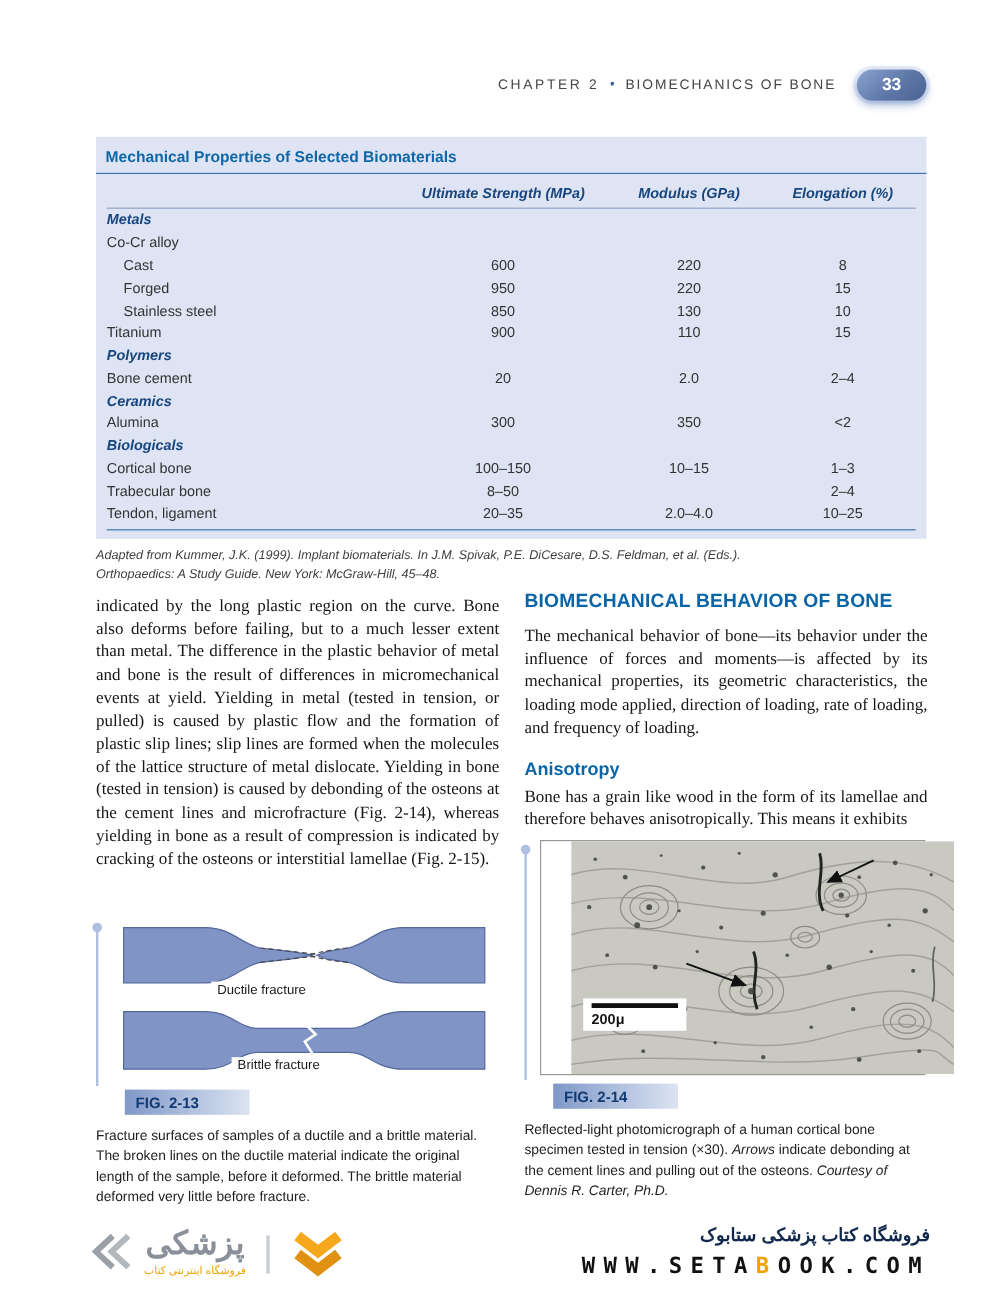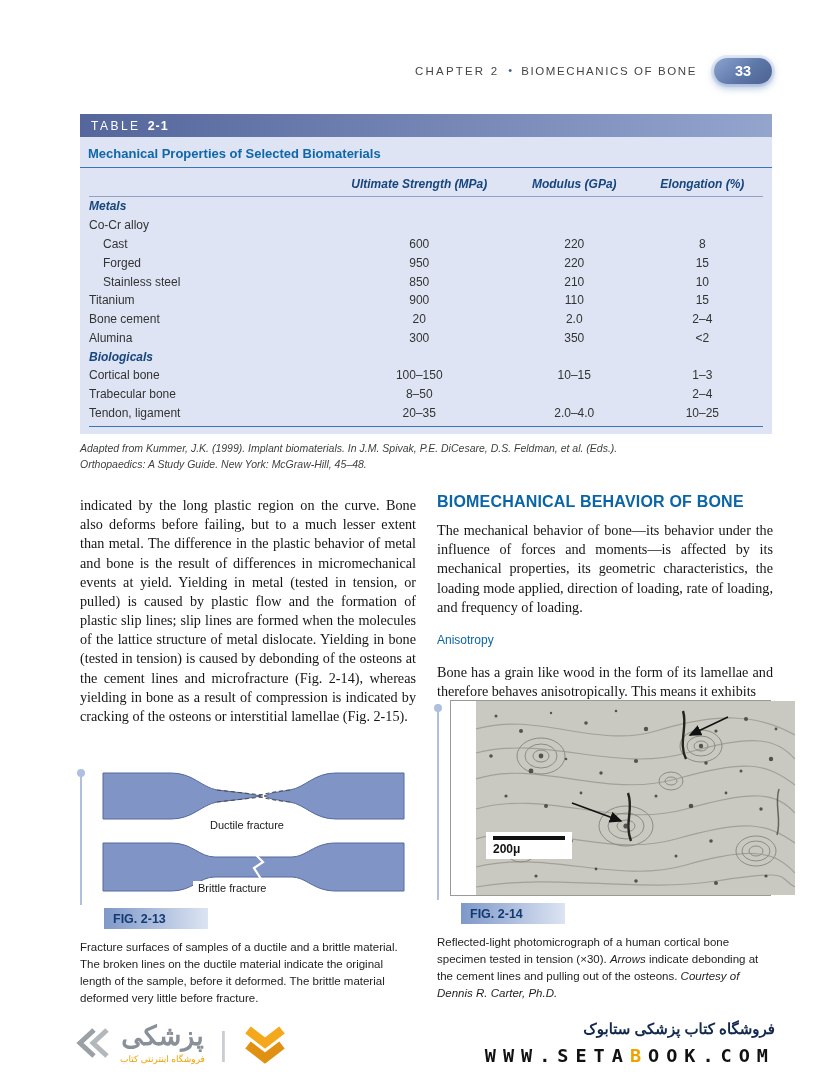--- a/index.html
+++ b/index.html
@@ -35,40 +35,40 @@
   .trow .indent1{padding-left:14px;}
   .table-bottomline{border-top:1.5px solid #3d74b2;margin:4px 9px 0;}
   .source{font-size:10.5px;font-style:italic;color:#3f3f3f;margin-top:7px;line-height:1.5;}
 
   
   .col-left-text{position:absolute;left:80px;top:496px;width:336px;}
   .col-right-text{position:absolute;left:437px;top:493px;width:336px;}
   .bodytext{font-family:"Liberation Serif",serif;font-size:14.2px;line-height:1.35;
       text-align:justify;color:#151515;margin:0;}
   .h-main{font-size:16px;font-weight:bold;color:#0a65a7;letter-spacing:.2px;margin:0 0 10px 0;}
-  .h-sub{font-size:12px;font-weight:normal;color:#0a65a7;margin:16px 0 16px 0;}
+  .h-sub{font-size:15px;font-weight:bold;color:#0a65a7;margin:16px 0 5px 0;}
 
   
   .figblock{position:absolute;width:336px;}
   .figblock.f13{left:80px;top:765px;}
   .figblock.f14{left:437px;top:700px;}
   .rail{position:absolute;left:0;width:2px;background:#aebfe0;}
   .rail .dot{position:absolute;left:-3px;top:-4px;width:8px;height:8px;border-radius:50%;background:#aebfe0;}
   .f13 .rail{top:8px;height:132px;}
   .f14 .rail{top:8px;height:192px;}
   .media{margin-left:13px;position:relative;}
   .f13 .media{width:321px;height:136px;background:#fff;}
   .f14 .media{width:321px;height:196px;border:1px solid #9a9a94;box-sizing:border-box;padding-left:25px;}
   .fig-badge{margin-top:7px;width:104px;height:21px;background:linear-gradient(to right,#7f98c8,#dce4f2);
       color:#123a72;font-weight:bold;font-size:12.5px;display:flex;align-items:center;padding-left:9px;box-sizing:border-box;margin-left:24px;}
   .fig-caption{margin:10px 0 0 0;font-size:11.5px;line-height:1.48;color:#1e1e1e;text-align:left;}
   .fig-caption i{font-style:italic;}
 
   .diag-label{position:absolute;background:#ffffff;font-size:11px;color:#1a1a1a;padding:1px 5px;white-space:nowrap;}
-  .lbl-ductile{left:112px;top:53px;}
+  .lbl-ductile{left:83px;top:53px;}
   .lbl-brittle{left:100px;top:116px;}
 
   .scalebox{position:absolute;left:35px;bottom:36px;width:86px;background:#fff;padding:4px 7px 3px;box-sizing:border-box;}
   .scalebox .bar{height:4px;background:#111;margin-bottom:2px;}
   .scalebox .lbl{font-weight:bold;font-size:12px;text-align:left;color:#111;}
 
   
   .footer{position:absolute;left:74px;right:56px;top:1012px;height:62px;
       display:flex;justify-content:space-between;align-items:center;}
   .logo-left{display:flex;align-items:center;gap:10px;}
@@ -87,24 +87,20 @@
 <div class="page">
 
   <div class="runhead">
     <span class="chap">CHAPTER 2</span>
     <span class="bullet">•</span>
     <span class="ctitle">BIOMECHANICS OF BONE</span>
     <span class="page-badge">33</span>
   </div>
 
   <div class="table-block">
-    <div class="table-bar">
-      <span>TABLE</span>
-      <span class="tnum">2-1</span>
-    </div>
     <div class="table-body">
       <div class="table-title">Mechanical Properties of Selected Biomaterials</div>
       <div class="thead">
         <div class="hc" style="text-align:left"></div>
         <div class="hc">Ultimate Strength (MPa)</div>
         <div class="hc">Modulus (GPa)</div>
         <div class="hc">Elongation (%)</div>
       </div>
       <div>
           <div class="trow">
@@ -127,34 +123,46 @@
           </div>
           <div class="trow">
             <div class="name indent1">Forged</div>
             <div class="val">950</div>
             <div class="val">220</div>
             <div class="val">15</div>
           </div>
           <div class="trow">
             <div class="name indent1">Stainless steel</div>
             <div class="val">850</div>
-            <div class="val">210</div>
+            <div class="val">130</div>
             <div class="val">10</div>
           </div>
           <div class="trow">
             <div class="name">Titanium</div>
             <div class="val">900</div>
             <div class="val">110</div>
             <div class="val">15</div>
           </div>
           <div class="trow">
+            <div class="name section">Polymers</div>
+            <div class="val"></div>
+            <div class="val"></div>
+            <div class="val"></div>
+          </div>
+          <div class="trow">
             <div class="name">Bone cement</div>
             <div class="val">20</div>
             <div class="val">2.0</div>
             <div class="val">2–4</div>
+          </div>
+          <div class="trow">
+            <div class="name section">Ceramics</div>
+            <div class="val"></div>
+            <div class="val"></div>
+            <div class="val"></div>
           </div>
           <div class="trow">
             <div class="name">Alumina</div>
             <div class="val">300</div>
             <div class="val">350</div>
             <div class="val">&lt;2</div>
           </div>
           <div class="trow">
             <div class="name section">Biologicals</div>
             <div class="val"></div>

